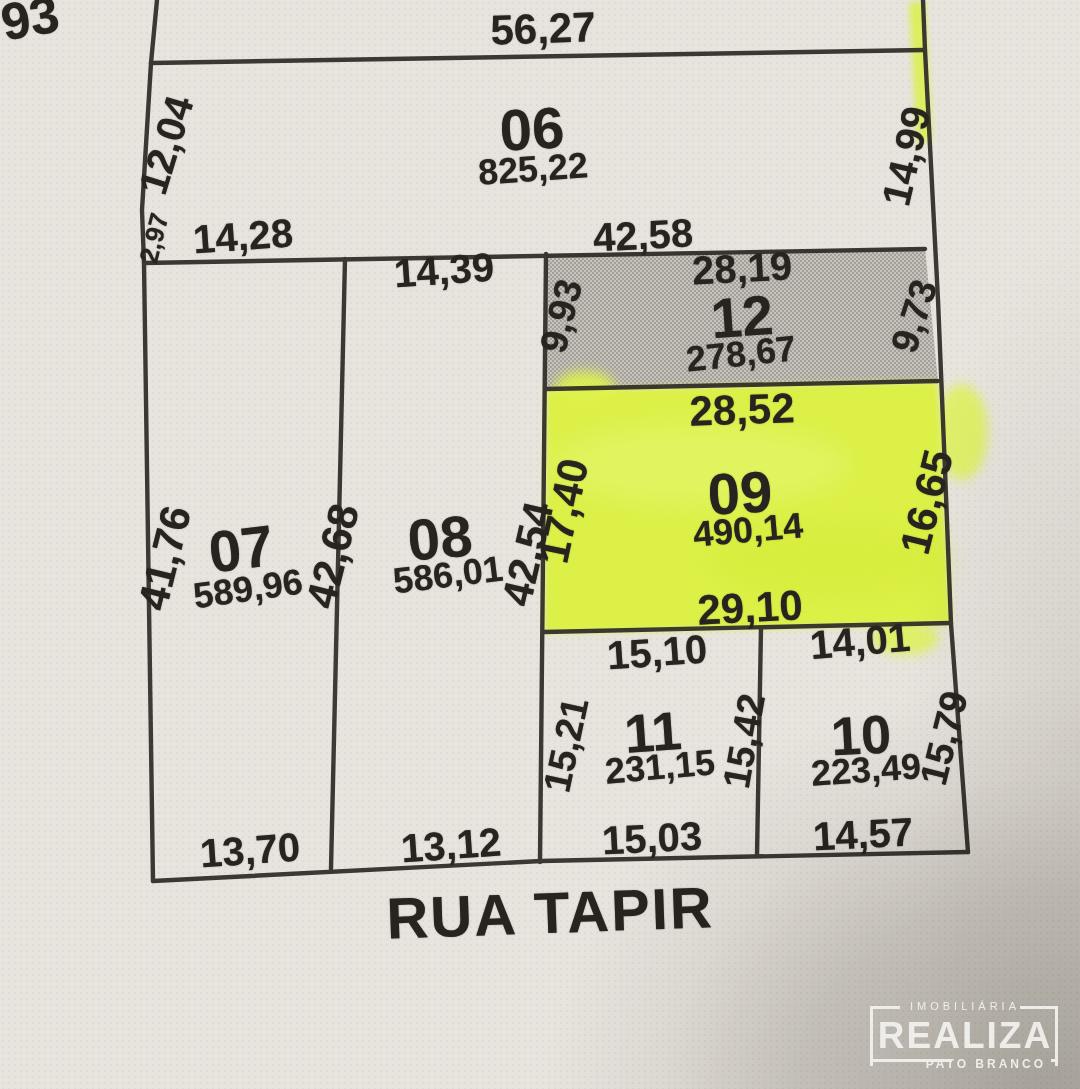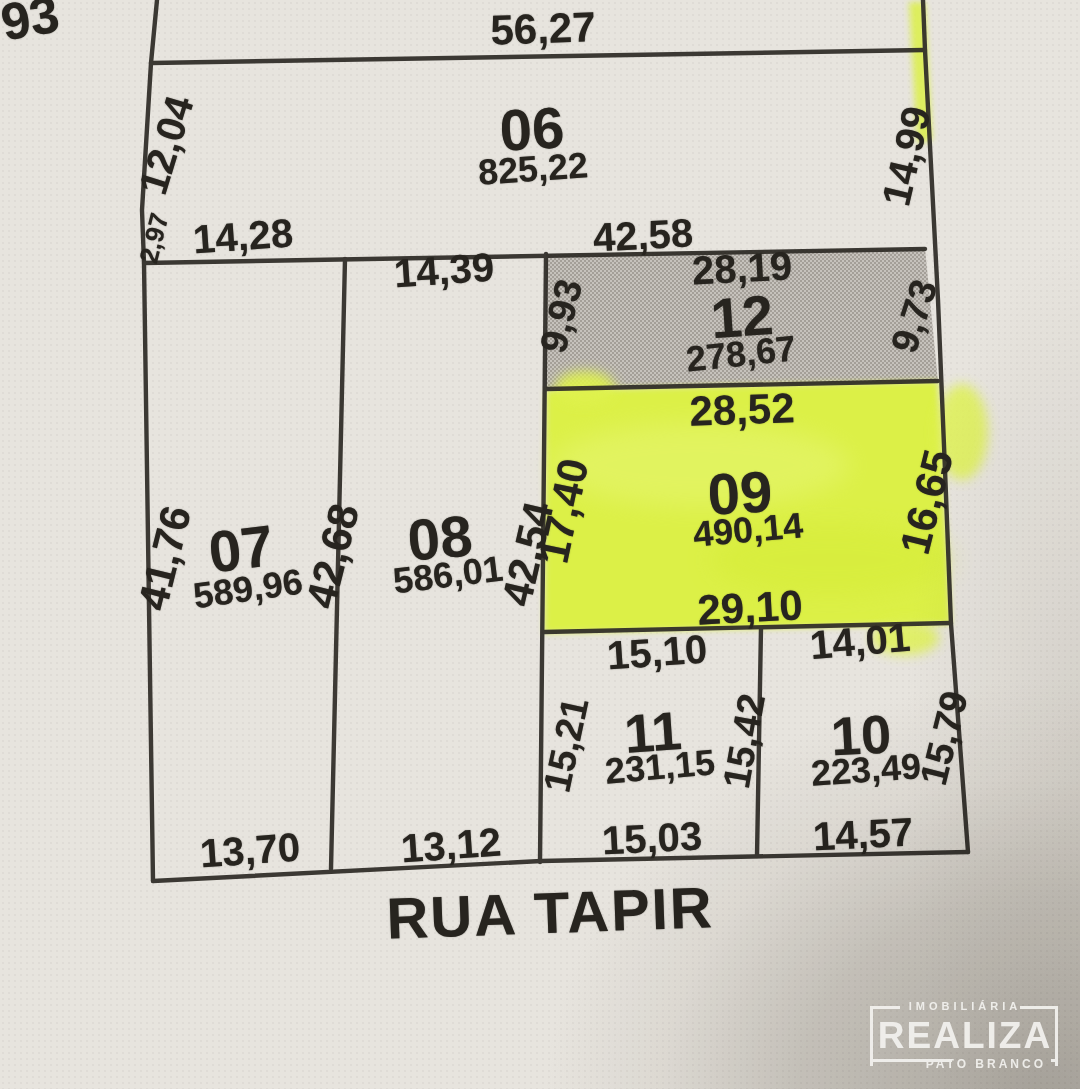--- a/index.html
+++ b/index.html
@@ -21,21 +21,21 @@
   .shade{
     position:absolute;inset:0;pointer-events:none;mix-blend-mode:multiply;
     background:
       radial-gradient(640px 540px at 1045px 1100px, rgba(142,138,131,.62) 0%, rgba(160,156,149,.42) 38%, rgba(196,192,186,.2) 60%, rgba(231,228,222,0) 78%),
       radial-gradient(240px 700px at 1085px 760px, rgba(170,166,159,.25) 0%, rgba(231,228,222,0) 75%);
   }
   
   .logo{position:absolute;left:870px;top:1000px;width:190px;height:72px;color:#f3f2ef;opacity:.93;}
   .logo .vline{position:absolute;top:6px;bottom:6px;width:3px;background:#f3f2ef;}
   .logo .hseg{position:absolute;height:3px;background:#f3f2ef;}
-  .logo .sector{position:absolute;left:0;right:0;top:0;text-align:center;font-size:11px;letter-spacing:4px;font-weight:bold;}
+  .logo .sector{position:absolute;left:0;right:0;top:0;text-align:center;font-size:11px;letter-spacing:4px;font-weight:normal;}
   .logo .name{position:absolute;left:0;right:0;top:15px;text-align:center;font-size:37px;font-weight:bold;letter-spacing:2px;}
   .logo .city{position:absolute;right:14px;top:57px;font-size:12px;letter-spacing:3px;font-weight:bold;}
 </style>
 </head>
 <body>
 
 <div id="stage">
 
   <div class="noise"></div>
 

